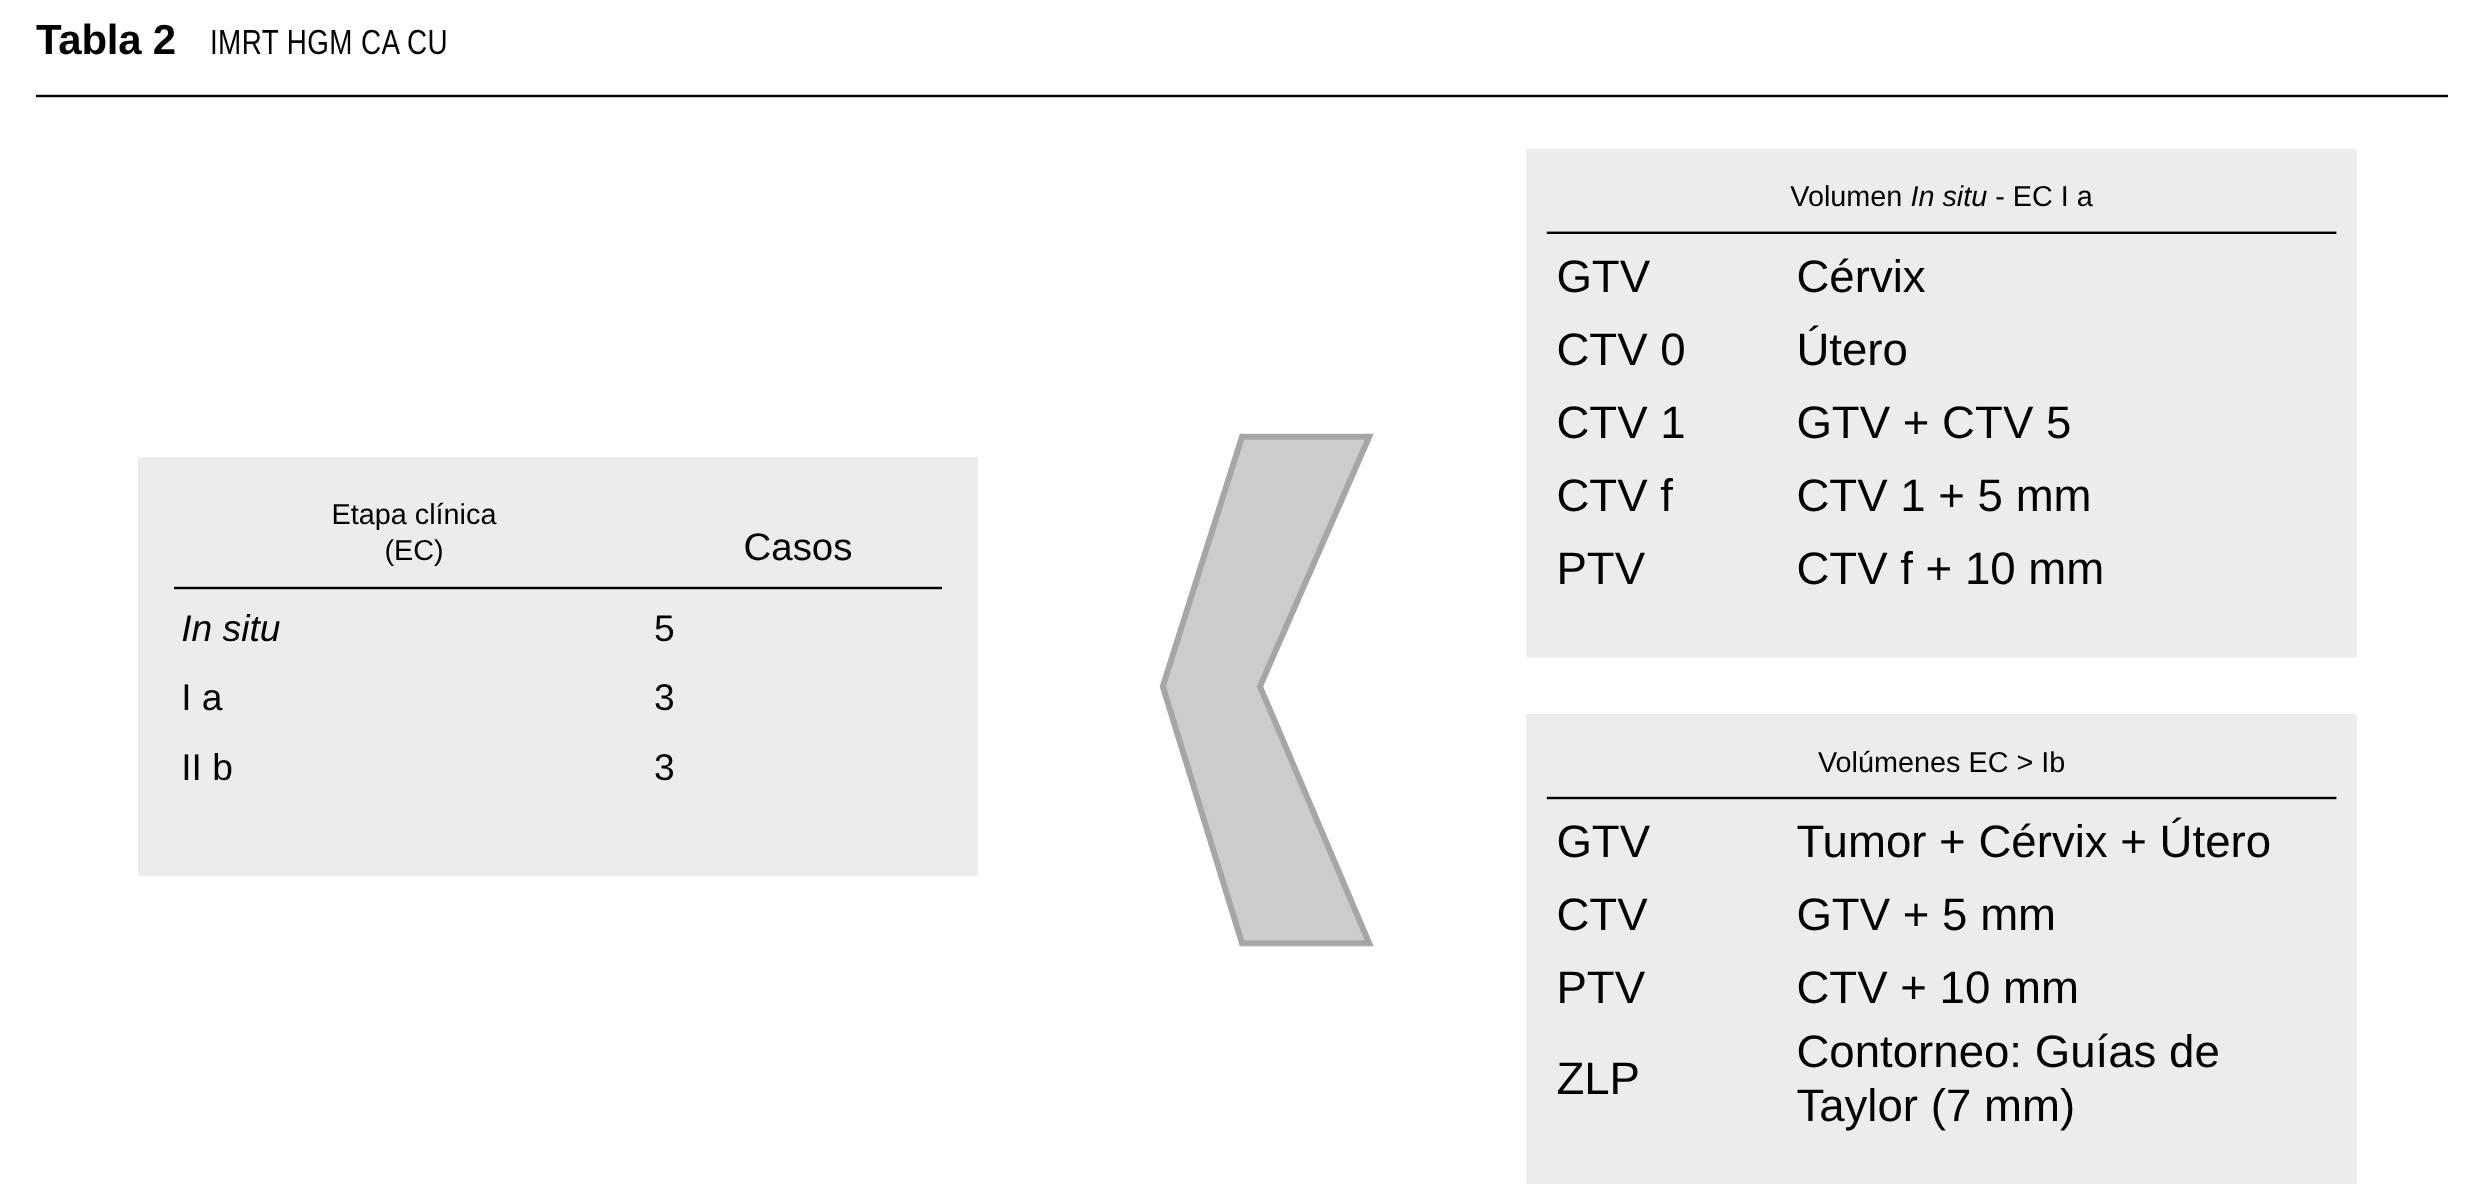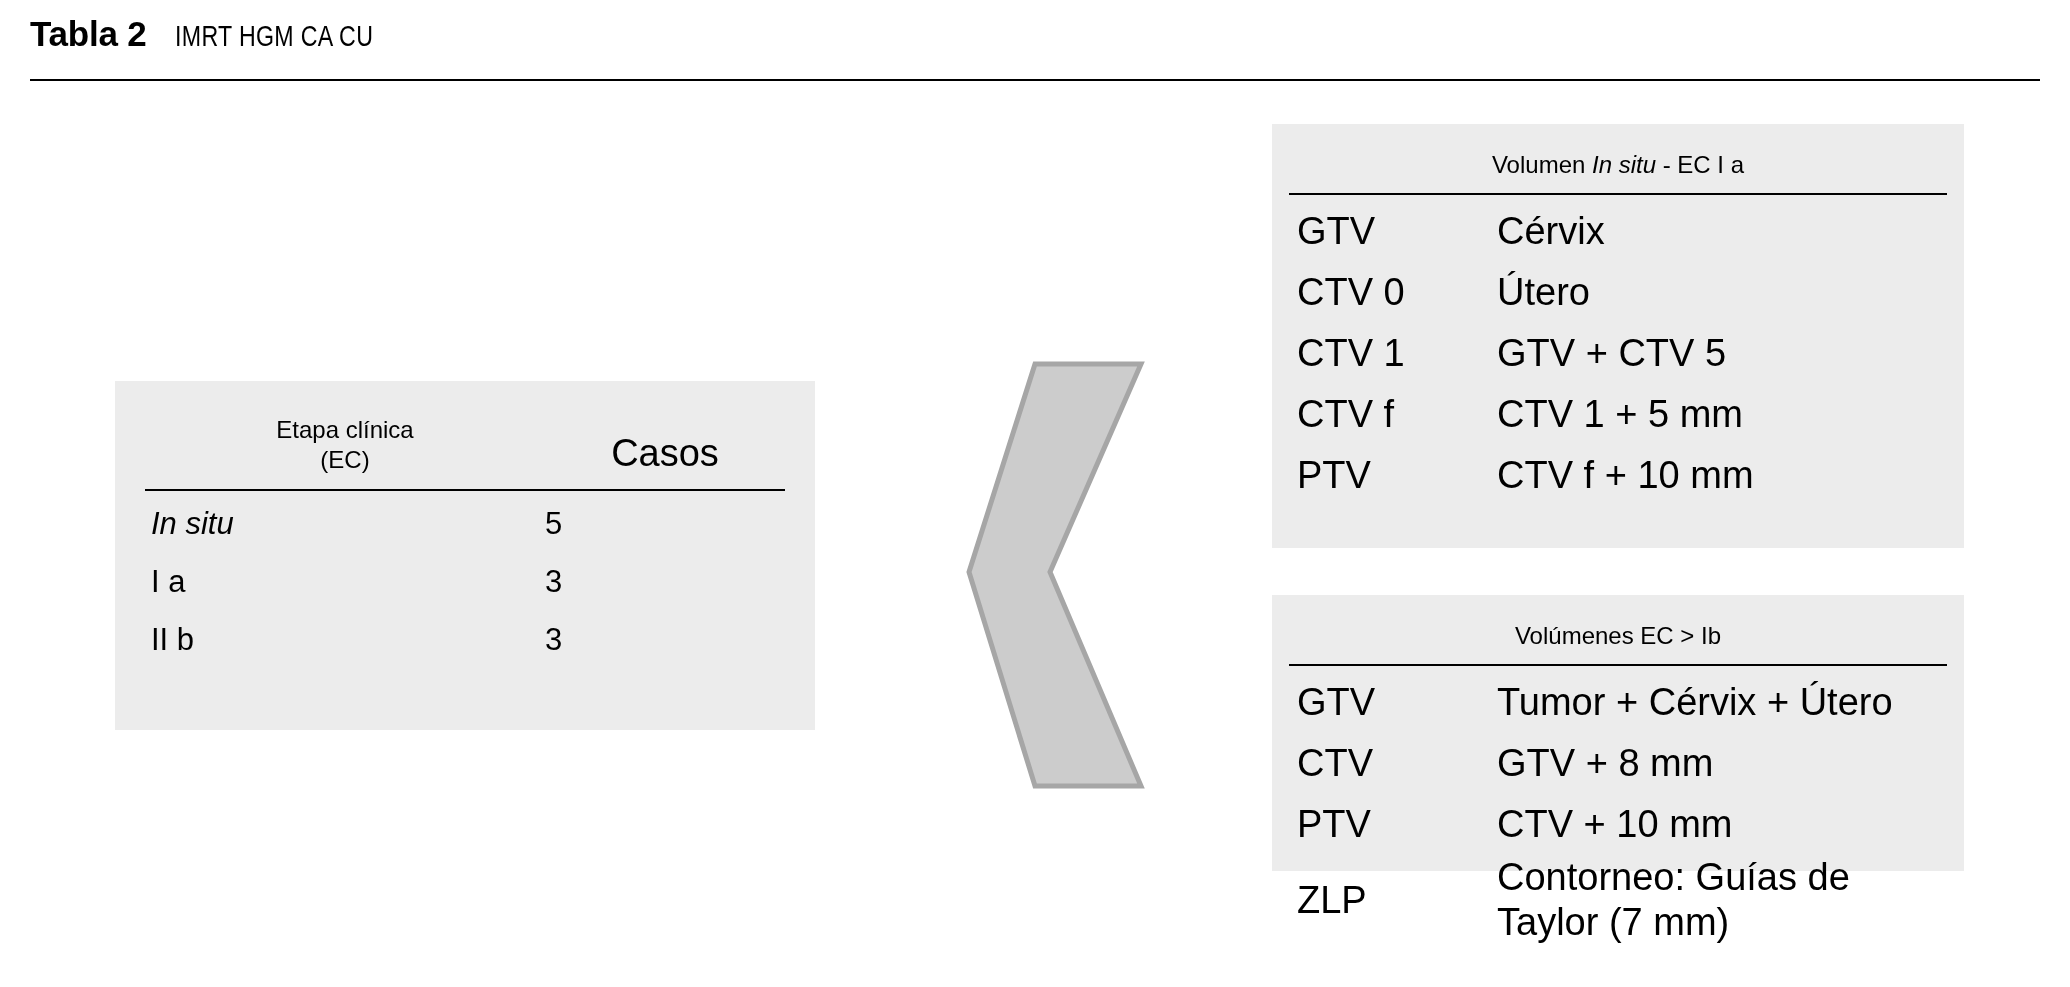--- a/index.html
+++ b/index.html
@@ -93,21 +93,21 @@
   }
   #panel-stages .head-ec {
     flex: 0 0 400px;
     text-align: center;
     font-size: 24px;
     line-height: 1.24;
   }
   #panel-stages .head-cases {
     flex: 1 1 auto;
     text-align: center;
-    font-size: 38px;
+    font-size: 32px;
     padding-bottom: 0px;
   }
   #panel-stages .panel-rule {
     margin-top: 14px;
     width: 100%;
   }
   #panel-stages .tbl { margin-top: 4px; }
   #panel-stages .tbl td { height: 58px; font-size: 31px; }
   #panel-stages .tbl td.c-key { padding-left: 6px; }
 
@@ -116,21 +116,21 @@
     left: 1272px;
     top: 124px;
     width: 692px;
     height: 424px;
     padding: 26px 17px 0 17px;
   }
   #panel-gtib {
     left: 1272px;
     top: 595px;
     width: 692px;
-    height: 276px;
+    height: 392px;
     padding: 26px 17px 0 17px;
   }
   #panel-insitu .panel-rule,
   #panel-gtib  .panel-rule {
     margin-top: 14px;
     width: 100%;
   }
   #panel-insitu .tbl { margin-top: 6px; }
   #panel-gtib  .tbl { margin-top: 6px; }
   #panel-insitu .tbl td { height: 61px; }
@@ -236,21 +236,21 @@
   <div class="panel-rule"></div>
 
   <table class="tbl">
     <tbody>
       <tr>
         <td class="c-key">GTV</td>
         <td class="c-val">Tumor + Cérvix + Útero</td>
       </tr>
       <tr>
         <td class="c-key">CTV</td>
-        <td class="c-val">GTV + 8 mm</td>
+        <td class="c-val">GTV + 5 mm</td>
       </tr>
       <tr>
         <td class="c-key">PTV</td>
         <td class="c-val">CTV + 10 mm</td>
       </tr>
       <tr>
         <td class="c-key">ZLP</td>
         <td class="c-val two-line">
           <div>Contorneo: Guías de</div>
           <div>Taylor (7 mm)</div>

